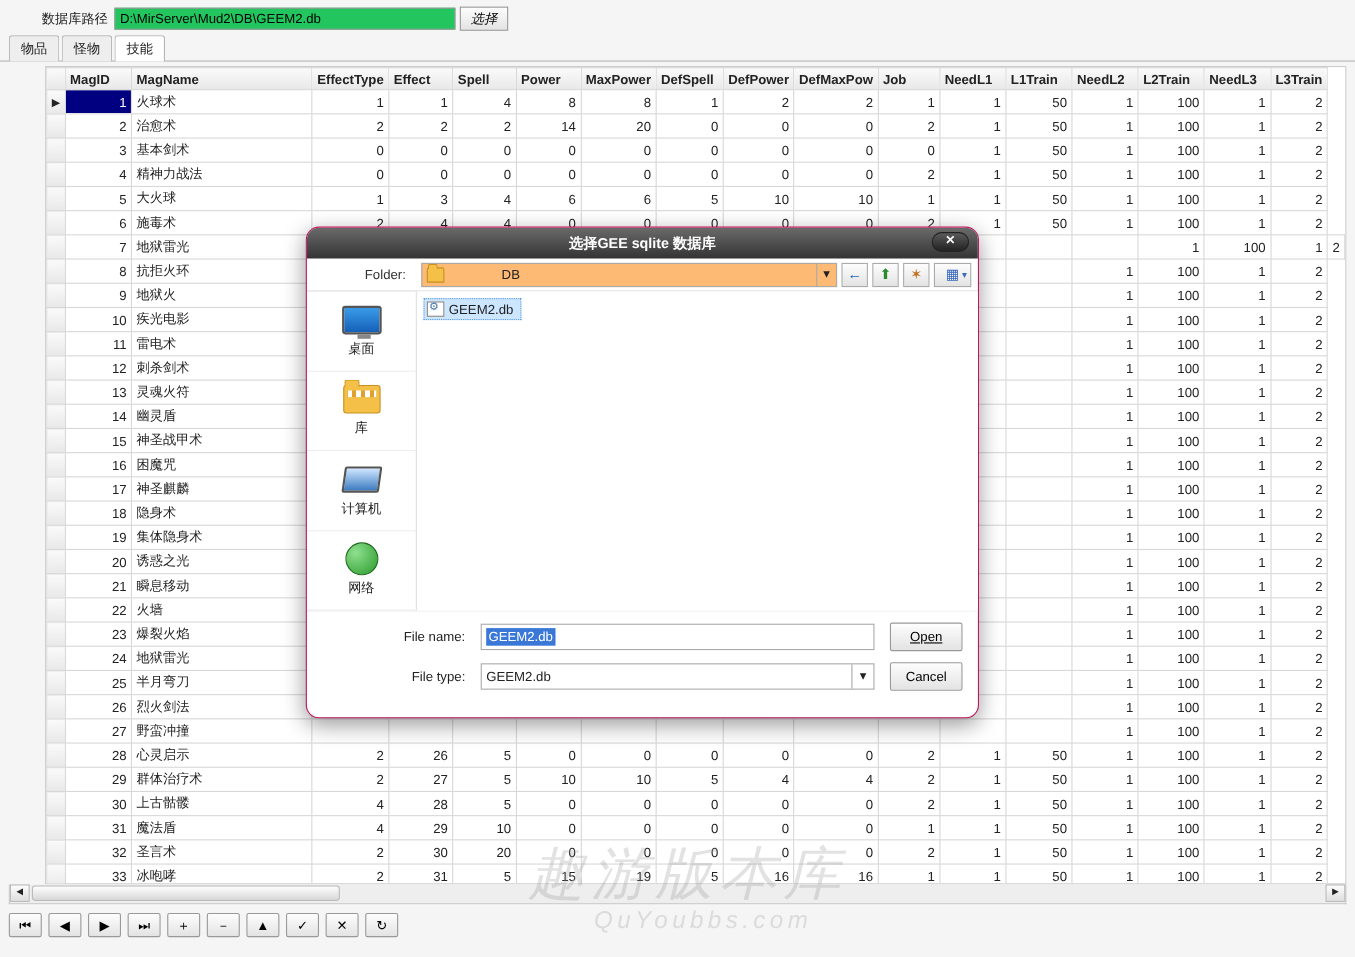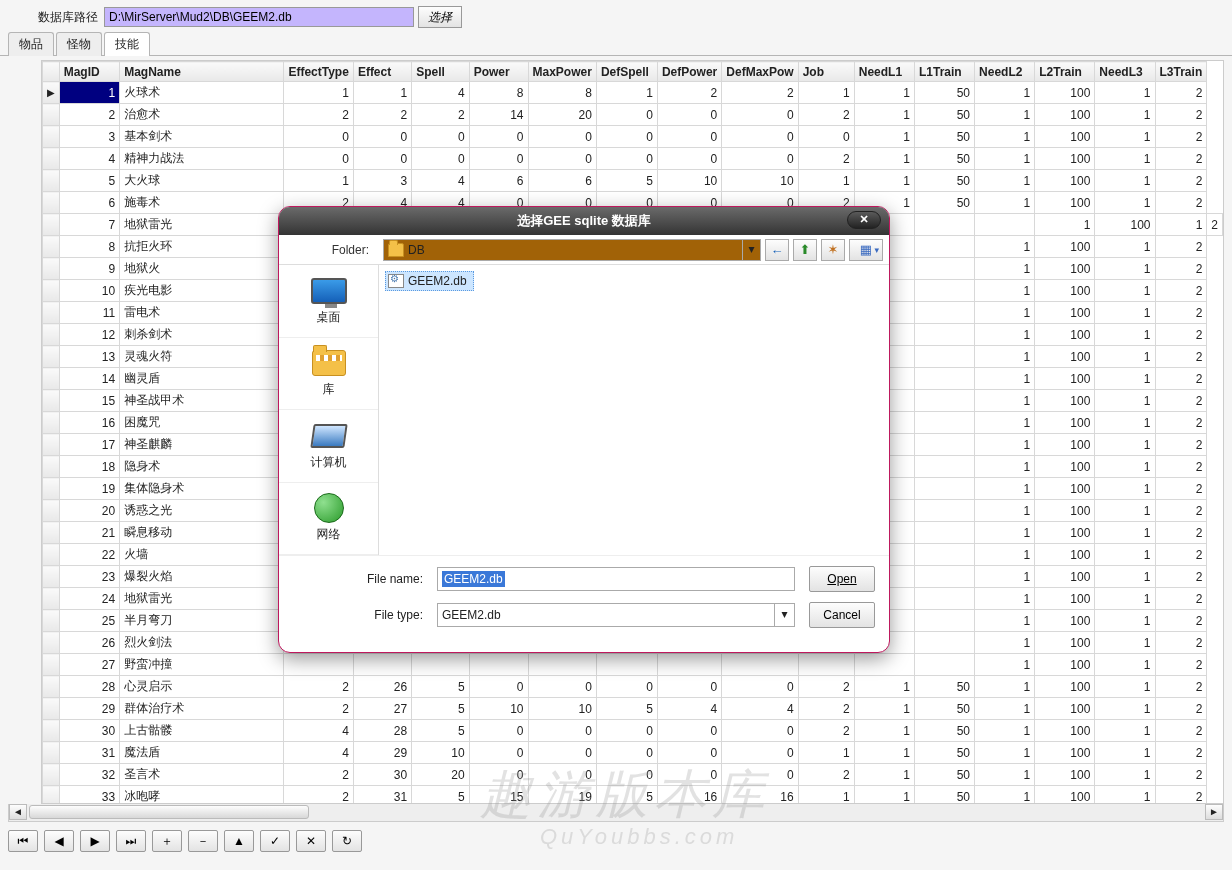--- a/index.html
+++ b/index.html
@@ -1,21 +1,21 @@
 <!DOCTYPE html>
 <html><head>
 <meta charset="utf-8">
 <style>
 * { box-sizing: border-box; margin: 0; padding: 0; font-family: "Microsoft YaHei", Tahoma, Arial, sans-serif; }
 body { background: #f5f5f5; font-size: 12px; color: #222; width: 1232px; height: 870px; position: relative; overflow: hidden; }
 
 
 .top-row { display: flex; align-items: center; padding: 6px 8px 4px 38px; gap: 4px; }
 .top-row .lbl { font-size: 12px; color: #222; margin-right: 2px; }
-.path-input { flex: 0 0 310px; height: 20px; border: 1px solid #999; background: #c4b5fd; padding: 0 4px; font-size: 12px; }
+.path-input { flex: 0 0 310px; height: 20px; border: 1px solid #999; background: #22c55e; padding: 0 4px; font-size: 12px; }
 .select-btn { height: 22px; width: 44px; border: 1px solid #999; background: linear-gradient(#fdfdfd,#e3e3e3); font-size: 12px; cursor: pointer; font-style: italic; }
 
 
 .tab-row { display: flex; align-items: flex-end; padding: 0 8px; border-bottom: 1px solid #b5b5b5; height: 24px; }
 .tab { padding: 3px 10px; border: 1px solid #b5b5b5; border-bottom: none; background: #eee; margin-right: 2px; font-size: 12px; cursor: pointer; border-radius: 3px 3px 0 0; position: relative; top: 1px; }
 .tab.active { background: #fff; }
 
 
 .grid-wrap { position: relative; margin: 4px 8px 0 8px; padding-left: 33px; }
 .grid-scroll { overflow: hidden; border: 1px solid #ccc; background: #fff; height: 744px; }
@@ -39,21 +39,21 @@
 .nav-bar button { width: 30px; height: 22px; border: 1px solid #999; background: linear-gradient(#fdfdfd,#e3e3e3); font-size: 12px; cursor: pointer; border-radius: 2px; }
 
 
 .dialog-mask { position: absolute; left: 0; top: 0; width: 100%; height: 100%; pointer-events: none; }
 .dialog { position: absolute; left: 278px; top: 206px; width: 612px; background: #fff; border: 1px solid #be185d; border-radius: 12px; box-shadow: 0 6px 20px rgba(0,0,0,0.4); pointer-events: auto; overflow: hidden; }
 .dialog-title { height: 28px; background: linear-gradient(#6a6a6a,#343434); color: #fff; display: flex; align-items: center; justify-content: center; font-size: 13px; font-weight: bold; position: relative; }
 .dialog-title .close { position: absolute; right: 8px; top: 4px; width: 34px; height: 18px; background: linear-gradient(#5a5a5a,#222); border: 1px solid #222; border-radius: 9px; text-align: center; line-height: 14px; cursor: pointer; color: #fff; font-size: 11px; }
 
 .folder-row { display: flex; align-items: center; height: 30px; border-bottom: 1px solid #ddd; padding: 0 6px 0 0; gap: 4px; }
 .folder-row .lbl { width: 100px; text-align: right; padding-right: 10px; font-size: 12px; color: #333; }
-.folder-combo { flex: 1; height: 22px; border: 1px solid #aaa; display: flex; align-items: center; background: #a16207; }
+.folder-combo { flex: 1; height: 22px; border: 1px solid #aaa; display: flex; align-items: center; background: #fdba74; gap: 48px; }
 .folder-combo .folder-icon { display: inline-block; width: 16px; height: 14px; background: #f4c048; border: 1px solid #c89020; border-radius: 2px 2px 0 0; margin: 0 4px; position: relative; }
 .folder-combo .folder-icon:before { content: ""; position: absolute; left: 0; top: -4px; width: 7px; height: 4px; background: #f4c048; border: 1px solid #c89020; border-bottom: none; border-radius: 2px 2px 0 0; }
 .folder-combo .txt { flex: 1; font-size: 12px; }
 .folder-combo .dd { width: 18px; height: 20px; border-left: 1px solid #aaa; text-align: center; line-height: 18px; cursor: pointer; }
 .ticon { width: 24px; height: 22px; border: 1px solid #aaa; background: linear-gradient(#fdfdfd,#e3e3e3); display: flex; align-items: center; justify-content: center; cursor: pointer; font-size: 13px; }
 .ticon.dd { position: relative; width: 34px; }
 .ticon.dd:after { content: "▾"; position: absolute; right: 3px; font-size: 9px; }
 
 .dialog-body { display: flex; height: 290px; }
 .sidebar { width: 100px; border-right: 1px solid #ddd; display: flex; flex-direction: column; }

